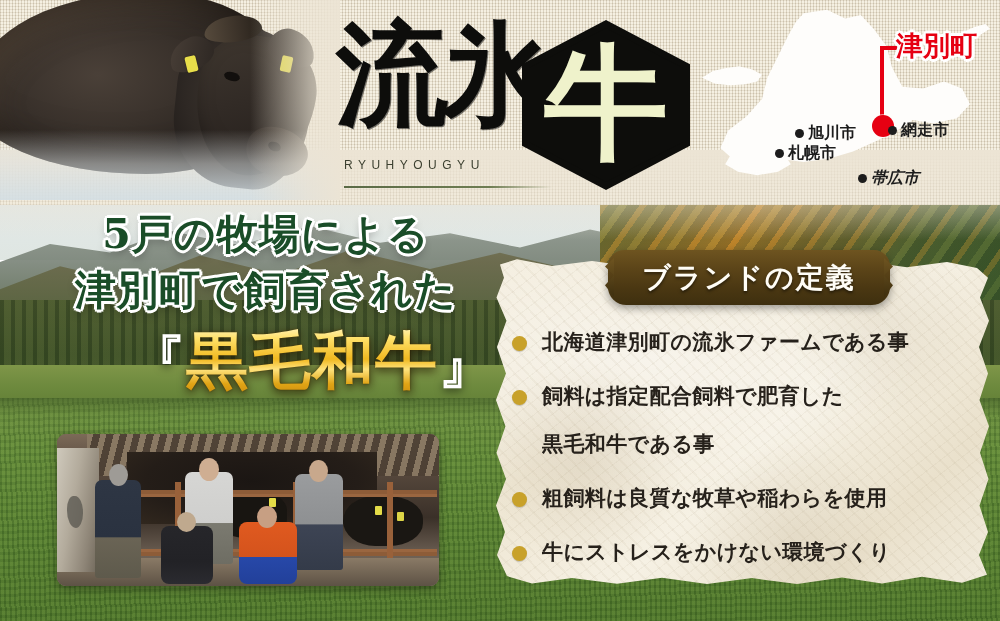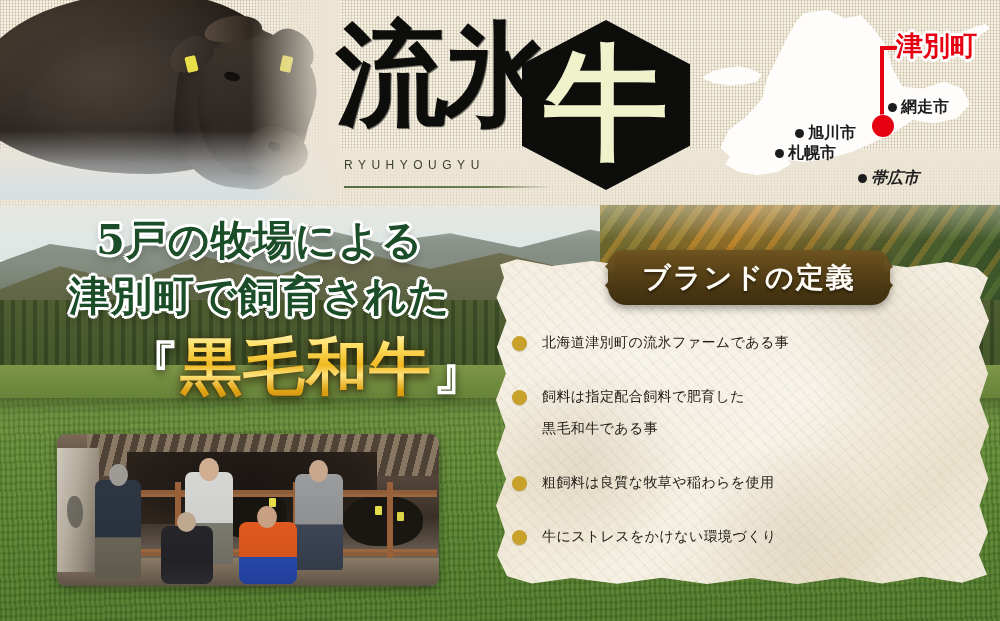--- a/index.html
+++ b/index.html
@@ -275,27 +275,27 @@
     font-size:27px; font-weight:700; color:#e60012;
     white-space:nowrap;
     text-shadow:
       -2px -2px 0 #fff,  2px -2px 0 #fff, -2px  2px 0 #fff, 2px 2px 0 #fff,
       -3px 0 0 #fff, 3px 0 0 #fff, 0 -3px 0 #fff, 0 3px 0 #fff;
   }
   .city { position:absolute; display:flex; align-items:center; gap:4px;
     font-family:"DejaVu Sans", sans-serif; font-size:16px; font-weight:700;
     color:#1c1c1c; white-space:nowrap; }
   .city .dot { width:9px; height:9px; background:#1c1c1c; border-radius:50%; display:inline-block; }
-  .city-abashiri { left:876px; top:97px;padding-left:12px; }
+  .city-abashiri { left:876px; top:120px;padding-left:12px; }
   .city-asahikawa { left:795px; top:123px; }
   .city-sapporo  { left:775px; top:143px; }
   .city-obihiro  { left:858px; top:168px;font-style:italic; }
 
   
-  .headline { position:absolute; left:30px; top:206px; width:460px;margin-top:6px; }
+  .headline { position:absolute; left:36px; top:206px; width:460px; }
   .hl-line {
     font-family:"DejaVu Serif", serif;
     font-weight:700; font-size:41px; line-height:56px;
     color:#1a4d28; text-align:center; letter-spacing:1px;
     text-shadow:
       -2px -2px 0 #ffffff, 2px -2px 0 #ffffff, -2px 2px 0 #ffffff, 2px 2px 0 #ffffff,
       -3px 0 0 #ffffff, 3px 0 0 #ffffff, 0 -3px 0 #ffffff, 0 3px 0 #ffffff,
       0 5px 9px rgba(0,0,0,0.35);
   }
   .hl-brand {
@@ -431,24 +431,24 @@
   .bullets {
     position:absolute; left:512px; top:326px; width:470px;
   }
   .bullet-row { display:flex; align-items:flex-start; margin-bottom:22px; }
   .bullet-dot {
     flex:0 0 auto; width:15px; height:15px; border-radius:50%;
     background:#c8a12a; margin-top:10px; margin-right:15px;
     box-shadow:0 1px 1px rgba(0,0,0,0.18);
   }
   .bullet-text {
-    font-family:"DejaVu Sans", sans-serif; font-size:14px; font-weight:400;
+    font-family:"DejaVu Sans", sans-serif; font-size:21px; font-weight:700;
     line-height:32px; color:#26211b; letter-spacing:0.4px;
   }
-  .bullet-text .l2 { display:block; }
+  .bullet-text .l2 { display:block;margin-top:16px; }
 </style>
 </head>
 <body>
 
 <div id="stage">
 
   <div class="bg-sky"></div>
   <div class="bg-mountain-far"></div>
   <div class="bg-mountain-mid"></div>
   <div class="bg-autumn"></div>

